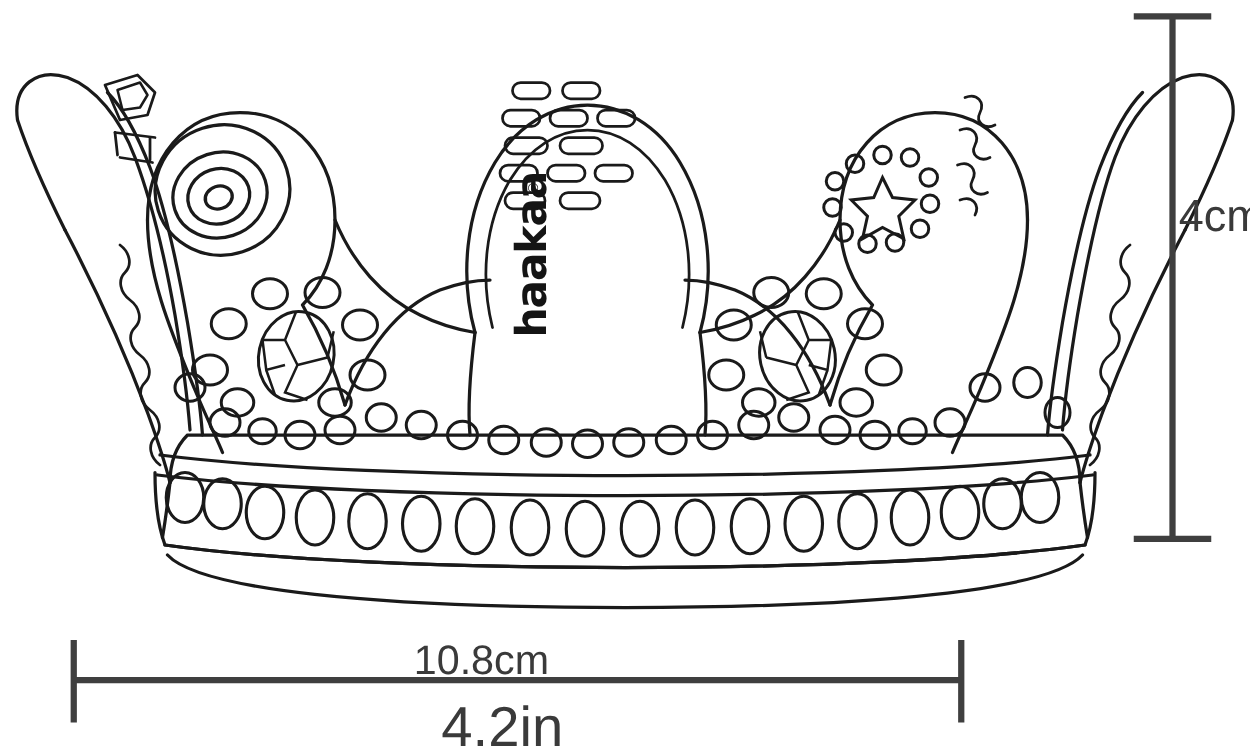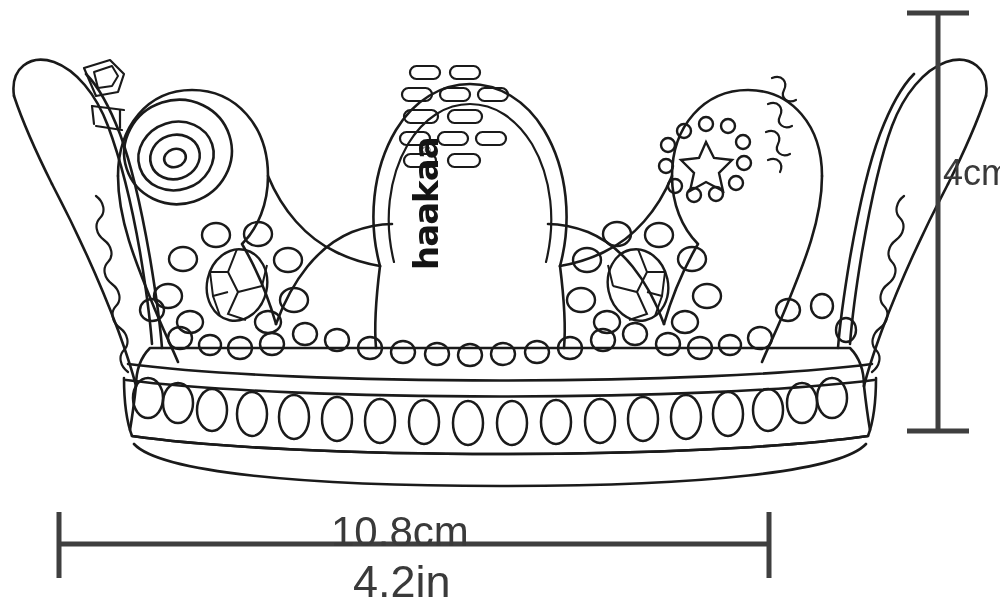--- a/index.html
+++ b/index.html
@@ -39,21 +39,21 @@
     font-size: 36px;
   }
   #height-in {
     left: 900px;
     top: 203px;
     font-size: 45px;
   }
   #width-cm {
     left: 331px;
     top: 511px;
-    font-size: 42px;
+    font-size: 33px;
   }
   #width-in {
     left: 353px;
     top: 559px;
     font-size: 45px;
   }
   .logo-wrap {
     position: absolute;
     left: 404px;
     top: 140px;

